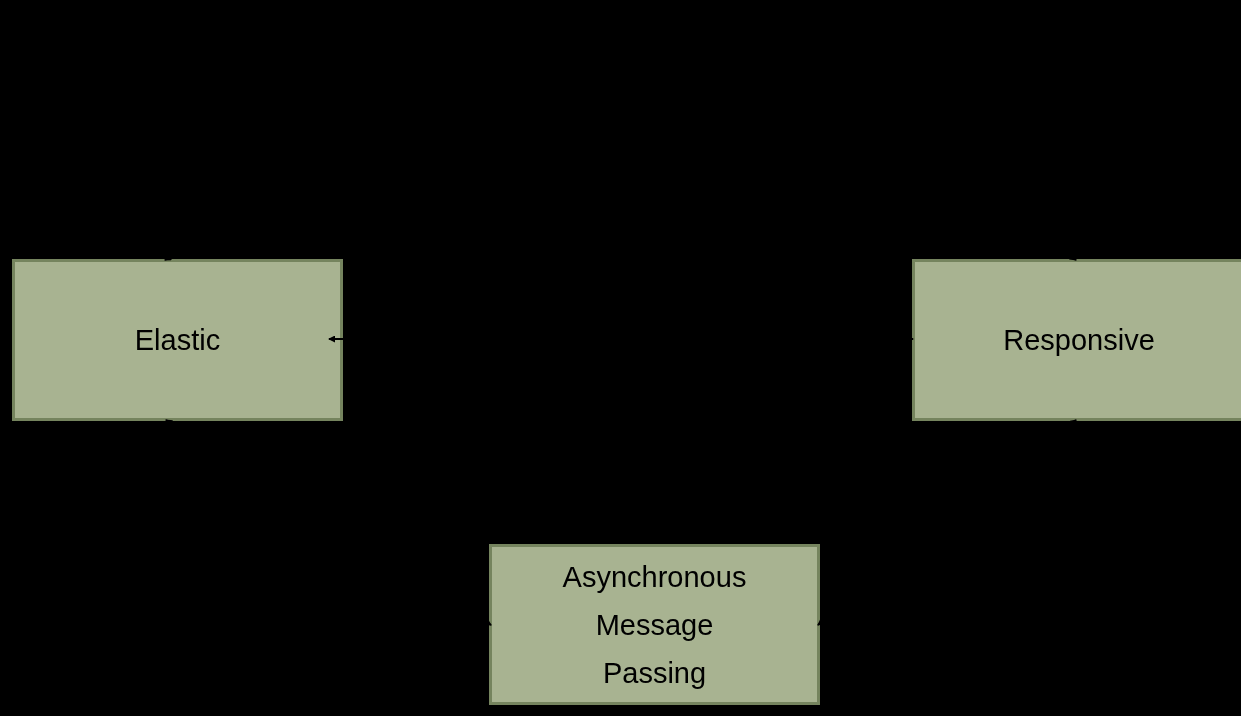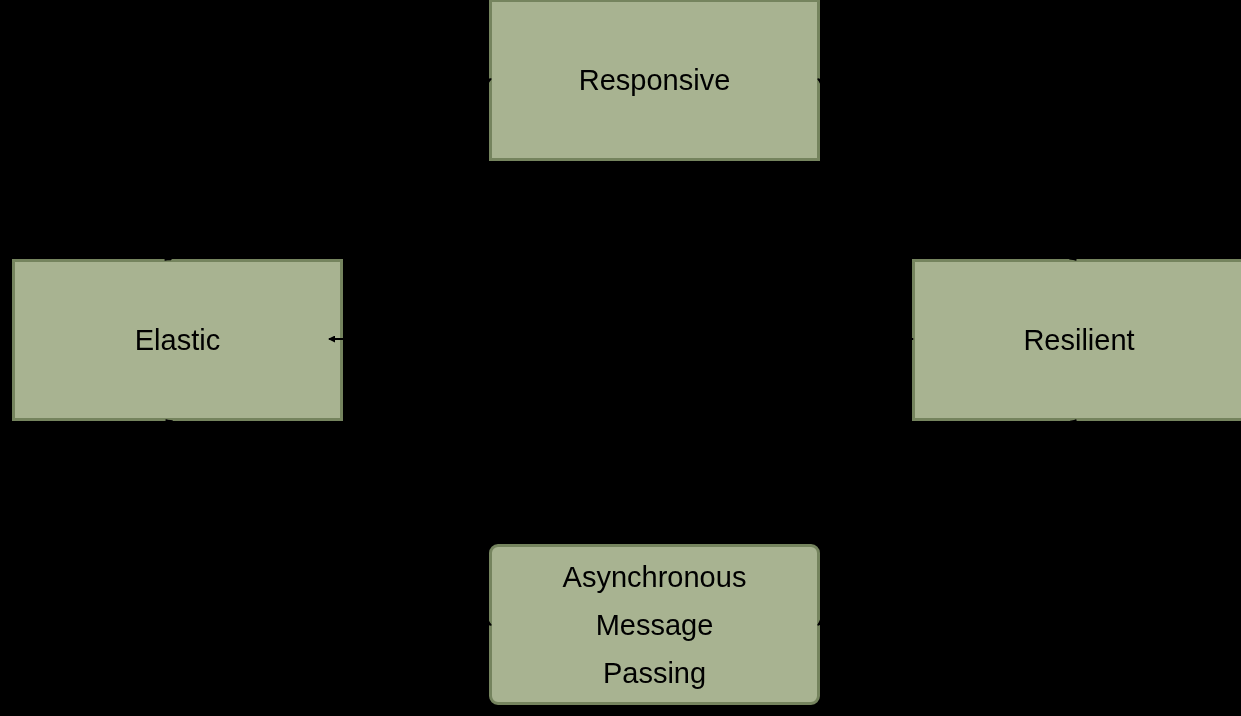--- a/index.html
+++ b/index.html
@@ -29,21 +29,21 @@
     color: var(--node-text, #000000);
     font-size: 29px;
     line-height: 48px;
     text-align: center;
     white-space: pre-line;
     letter-spacing: 0px;
   }
   #node-responsive { left: 489px; top: -1px;  width: 331px; height: 162px; }
   #node-elastic    { left: 12px;   top: 259px; width: 331px; height: 162px; }
   #node-resilient  { left: 912px; top: 259px; width: 334px; height: 162px; }
-  #node-async      { left: 489px; top: 544px; width: 331px; height: 161px; border-radius: 9px; }
+  #node-async      { left: 489px; top: 544px; width: 331px; height: 161px; }
   .connectors {
     position: absolute;
     left: 0;
     top: 0;
     width: 1241px;
     height: 716px;
     z-index: 2;
     pointer-events: none;
   }
   .connectors line {
@@ -52,30 +52,27 @@
   }
   .connectors marker path {
     fill: var(--connector, #000000);
   }
 </style>
 </head>
 <body>
 
 <div class="canvas">
 
-  <div class="node" id="node-responsive">
-    <span class="node-label">Responsive</span>
-  </div>
 
   <div class="node" id="node-elastic">
     <span class="node-label">Elastic</span>
   </div>
 
   <div class="node" id="node-resilient">
-    <span class="node-label">Resilient</span>
+    <span class="node-label">Responsive</span>
   </div>
 
   <div class="node" id="node-async">
     <span class="node-label">Asynchronous
 Message
 Passing</span>
   </div>
 
   <svg class="connectors" viewBox="0 0 1241 716" xmlns="http://www.w3.org/2000/svg">
     <defs>

